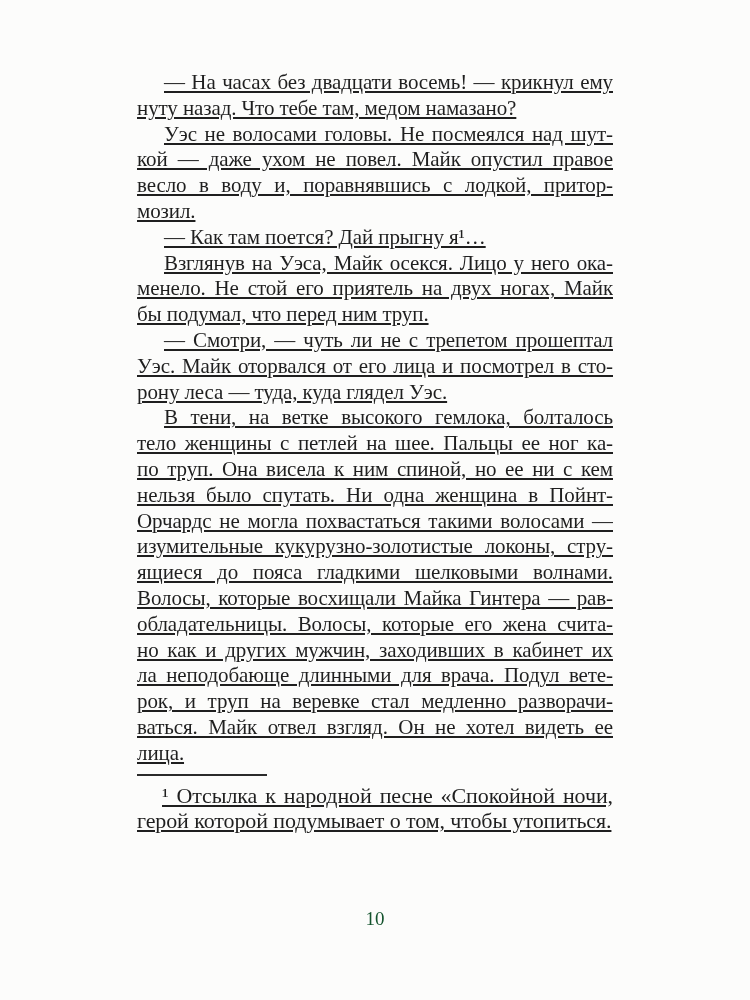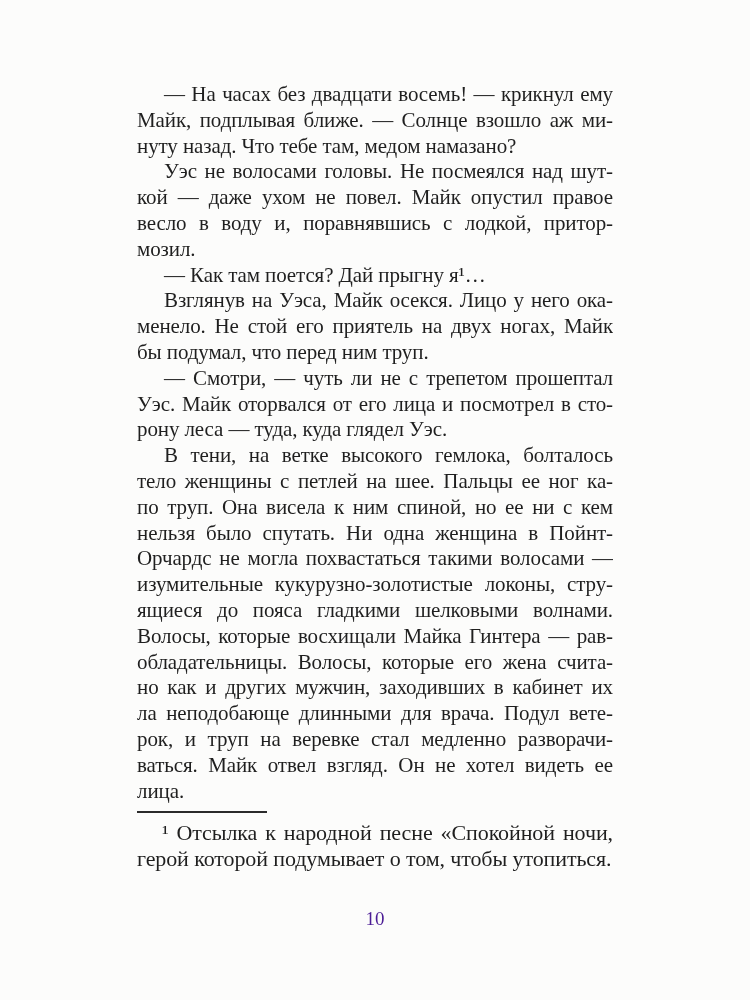--- a/index.html
+++ b/index.html
@@ -16,22 +16,23 @@
   .book-page {
     position: relative;
     width: 750px;
     height: 1000px;
     background: #fcfcfb;
     color: #1f1f1f;
   }
   .text-block {
     position: absolute;
     left: 137px;
-    top: 82px;
+    top: 70px;
     width: 476px;
+    text-decoration: underline;
   }
   .main-text .line {
     font-size: 21px;
     line-height: 25.8px;
     letter-spacing: -0.1px;
     text-align: justify;
     text-align-last: justify;
     white-space: normal;
     height: 25.8px;
     overflow: hidden;
@@ -66,31 +67,30 @@
   .footnote .line.end {
     text-align-last: left;
   }
   .page-number {
     position: absolute;
     left: 0;
     right: 0;
     top: 908px;
     text-align: center;
     font-size: 19px;
-    color: #4c1d95;
+    color: #14532d;
   }
 </style>
 </head>
 <body>
 
 <div class="book-page">
   <div class="text-block">
     <div class="main-text">
         <div class="line indent">— На часах без двадцати восемь! — крикнул ему</div>
-        <div class="line">Майк, подплывая ближе. — Солнце взошло аж ми-</div>
         <div class="line end">нуту назад. Что тебе там, медом намазано?</div>
         <div class="line indent">Уэс не волосами головы. Не посмеялся над шут-</div>
         <div class="line">кой — даже ухом не повел. Майк опустил правое</div>
         <div class="line">весло в воду и, поравнявшись с лодкой, притор-</div>
         <div class="line end">мозил.</div>
         <div class="line indent end">— Как там поется? Дай прыгну я¹…</div>
         <div class="line indent">Взглянув на Уэса, Майк осекся. Лицо у него ока-</div>
         <div class="line">менело. Не стой его приятель на двух ногах, Майк</div>
         <div class="line end">бы подумал, что перед ним труп.</div>
         <div class="line indent">— Смотри, — чуть ли не с трепетом прошептал</div>

